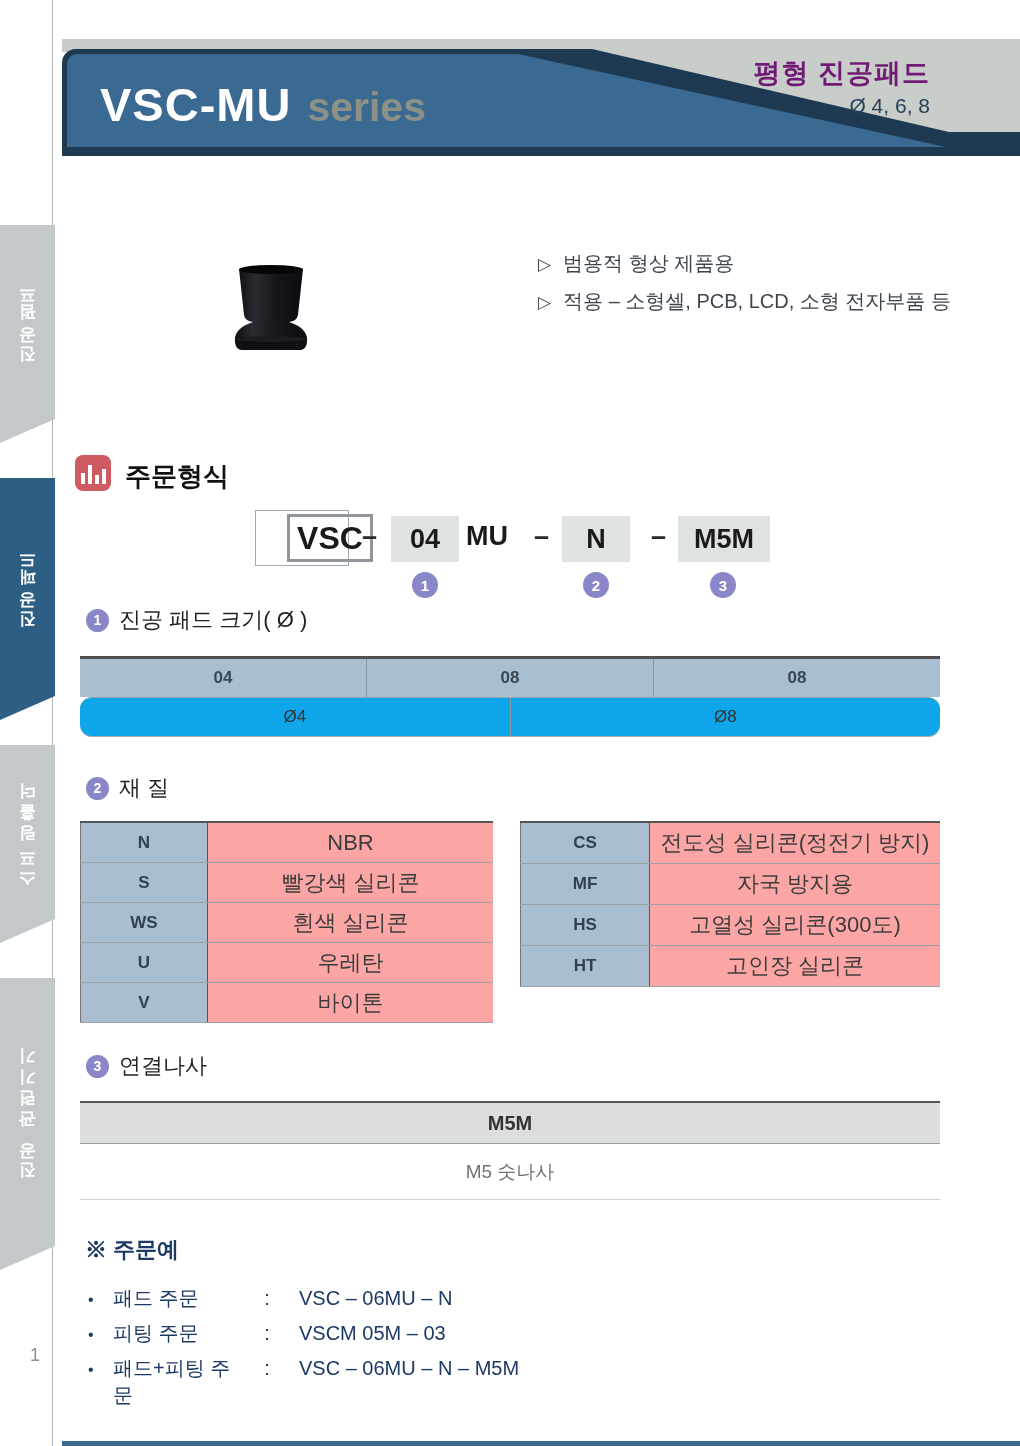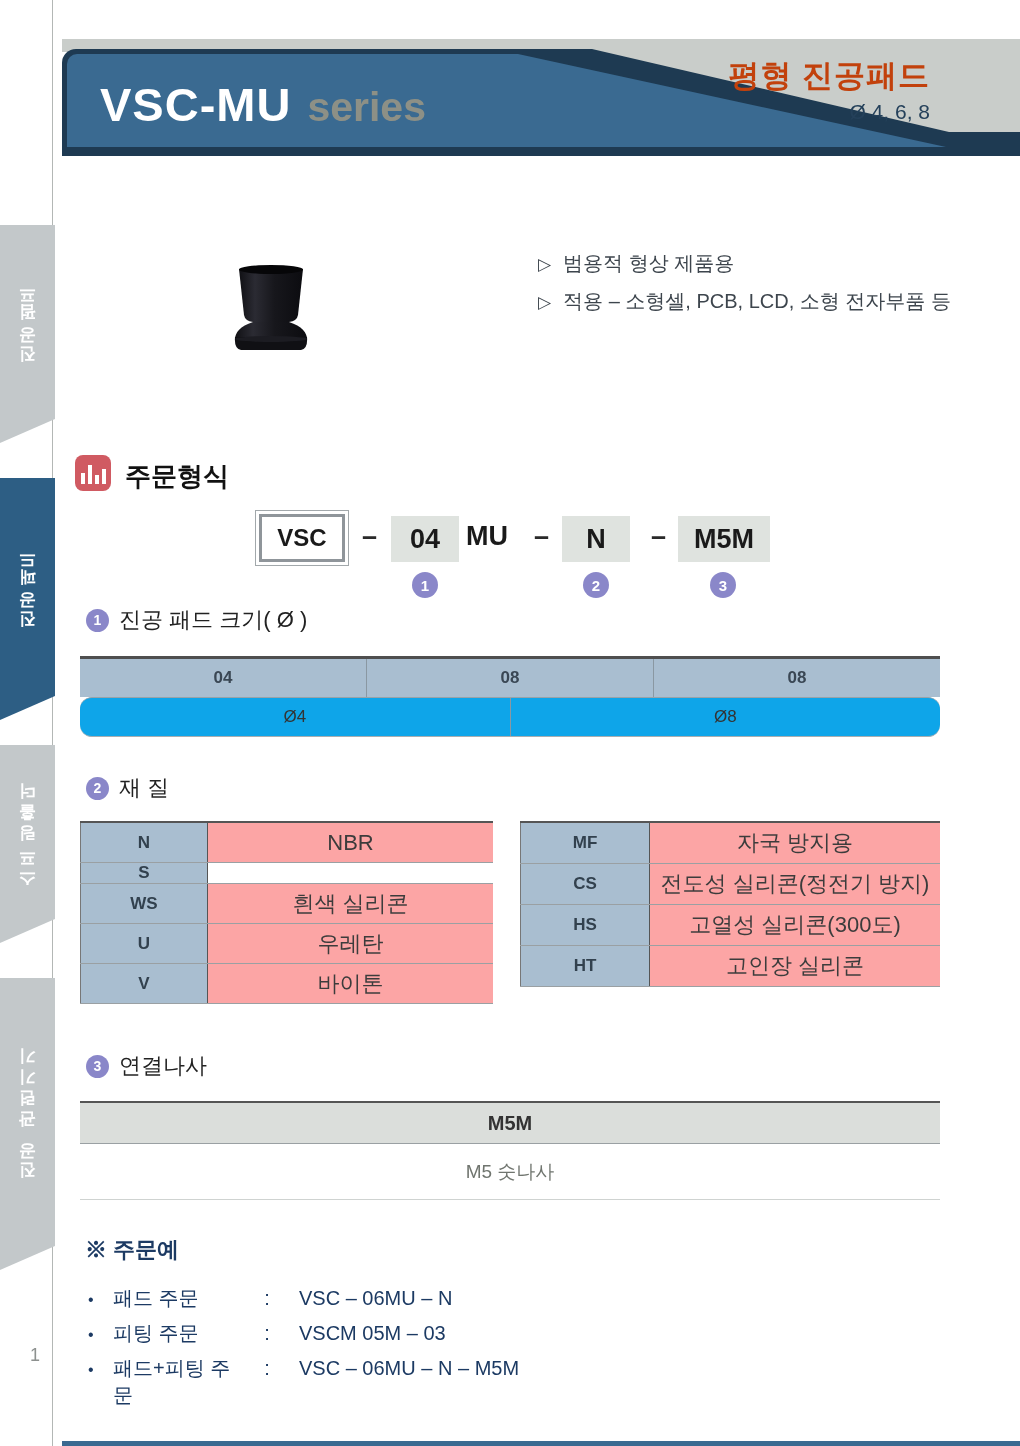--- a/index.html
+++ b/index.html
@@ -27,42 +27,42 @@
   .banner-navy { position: absolute; left: 0; top: 10px; right: 0; bottom: 0; background: #1e3a52; border-radius: 14px 0 0 0; }
   .banner-blue { position: absolute; left: 5px; top: 15px; width: 948px; height: 93px; background: #3a6a91;
                  border-radius: 10px 0 0 0;
                  clip-path: polygon(0 0, 451px 0, 879px 100%, 0 100%); }
   .banner-graypoly { position: absolute; left: 438px; top: 10px; width: 520px; height: 83px; background: #c9cdca;
                  clip-path: polygon(92px 0, 100% 0, 100% 100%, 449px 100%); }
   .banner-title { position: absolute; left: 38px; top: 38px; display: flex; align-items: baseline; }
   .banner-title .main { color: #ffffff; font-size: 47px; font-weight: bold; letter-spacing: 1px; }
   .banner-title .suffix { color: #8d9086; font-size: 41px; font-weight: bold; margin-left: 16px; }
   .banner-right { position: absolute; right: 90px; top: 16px; text-align: right; }
-  .banner-right .line1 { color: #c2410c; font-size: 31px; font-weight: bold; letter-spacing: 1px; }
+  .banner-right .line1 { color: #701a75; font-size: 27px; font-weight: bold; letter-spacing: 1px; }
   .banner-right .line2 { color: #24405a; font-size: 21px; font-weight: normal; margin-top: 3px; }
 
   
   .photo { position: absolute; left: 224px; top: 263px; width: 94px; height: 94px; }
 
   
   .intro { position: absolute; left: 538px; top: 250px; }
   .intro .line { display: flex; align-items: baseline; height: 38px; font-size: 20px; color: #3d454d; }
   .intro .marker { margin-right: 12px; font-size: 17px; }
 
   
   .sec-icon { position: absolute; left: 75px; top: 455px; width: 36px; height: 36px; background: #d05a62;
               border-radius: 8px; display: flex; align-items: flex-end; justify-content: center; gap: 3px; padding-bottom: 7px; }
   .sec-icon i { display: block; width: 4px; background: #fff; }
   .sec-title { position: absolute; left: 125px; top: 459px; font-size: 26px; font-weight: bold; color: #111; }
 
   
   .vsc-box { position: absolute; left: 255px; top: 510px; width: 94px; height: 56px;
              border: 1px solid #a2a8ab; padding: 3px; background: #fff; }
   .vsc-box .inner { width: 100%; height: 100%; border: 3px solid #8f959a; display: flex; align-items: center; justify-content: center;
-                    font-size: 24px; font-weight: bold; color: #1a1a1a; }
+                    font-size: 32px; font-weight: bold; color: #1a1a1a; margin-left: 28px; }
   .dash { position: absolute; top: 521px; font-size: 27px; font-weight: bold; color: #2a2a2a; }
   .dash1 { left: 362px; } .dash2 { left: 534px; } .dash3 { left: 651px; }
   .chip { position: absolute; top: 516px; height: 46px; background: #dfe3df; display: flex; align-items: center; justify-content: center;
           font-size: 27px; font-weight: bold; color: #1a1a1a; }
   .chip-size { left: 391px; width: 68px; }
   .chip-mat  { left: 562px; width: 68px; }
   .chip-thr  { left: 678px; width: 92px; }
   .plain-code { position: absolute; left: 466px; top: 521px; font-size: 27px; font-weight: bold; color: #1a1a1a; }
   .step-circle { position: absolute; top: 572px; width: 26px; height: 26px; border-radius: 50%; background: #8a87c9;
                  color: #fff; font-size: 15px; font-weight: bold; display: flex; align-items: center; justify-content: center; }
@@ -222,42 +222,43 @@
     <span class="num">2</span>
     <span class="txt">재 질</span>
   </div>
   <div class="mat-table mat-left">
     <div class="mat-row">
       <div class="mat-code">N</div>
       <div class="mat-desc">NBR</div>
     </div>
     <div class="mat-row">
       <div class="mat-code">S</div>
+      <div class="mat-desc">빨강색 실리콘</div>
     </div>
     <div class="mat-row">
       <div class="mat-code">WS</div>
       <div class="mat-desc">흰색 실리콘</div>
     </div>
     <div class="mat-row">
       <div class="mat-code">U</div>
       <div class="mat-desc">우레탄</div>
     </div>
     <div class="mat-row">
       <div class="mat-code">V</div>
       <div class="mat-desc">바이톤</div>
     </div>
   </div>
   <div class="mat-table mat-right">
     <div class="mat-row">
+      <div class="mat-code">CS</div>
+      <div class="mat-desc">전도성 실리콘(정전기 방지)</div>
+    </div>
+    <div class="mat-row">
       <div class="mat-code">MF</div>
       <div class="mat-desc">자국 방지용</div>
-    </div>
-    <div class="mat-row">
-      <div class="mat-code">CS</div>
-      <div class="mat-desc">전도성 실리콘(정전기 방지)</div>
     </div>
     <div class="mat-row">
       <div class="mat-code">HS</div>
       <div class="mat-desc">고열성 실리콘(300도)</div>
     </div>
     <div class="mat-row">
       <div class="mat-code">HT</div>
       <div class="mat-desc">고인장 실리콘</div>
     </div>
   </div>

